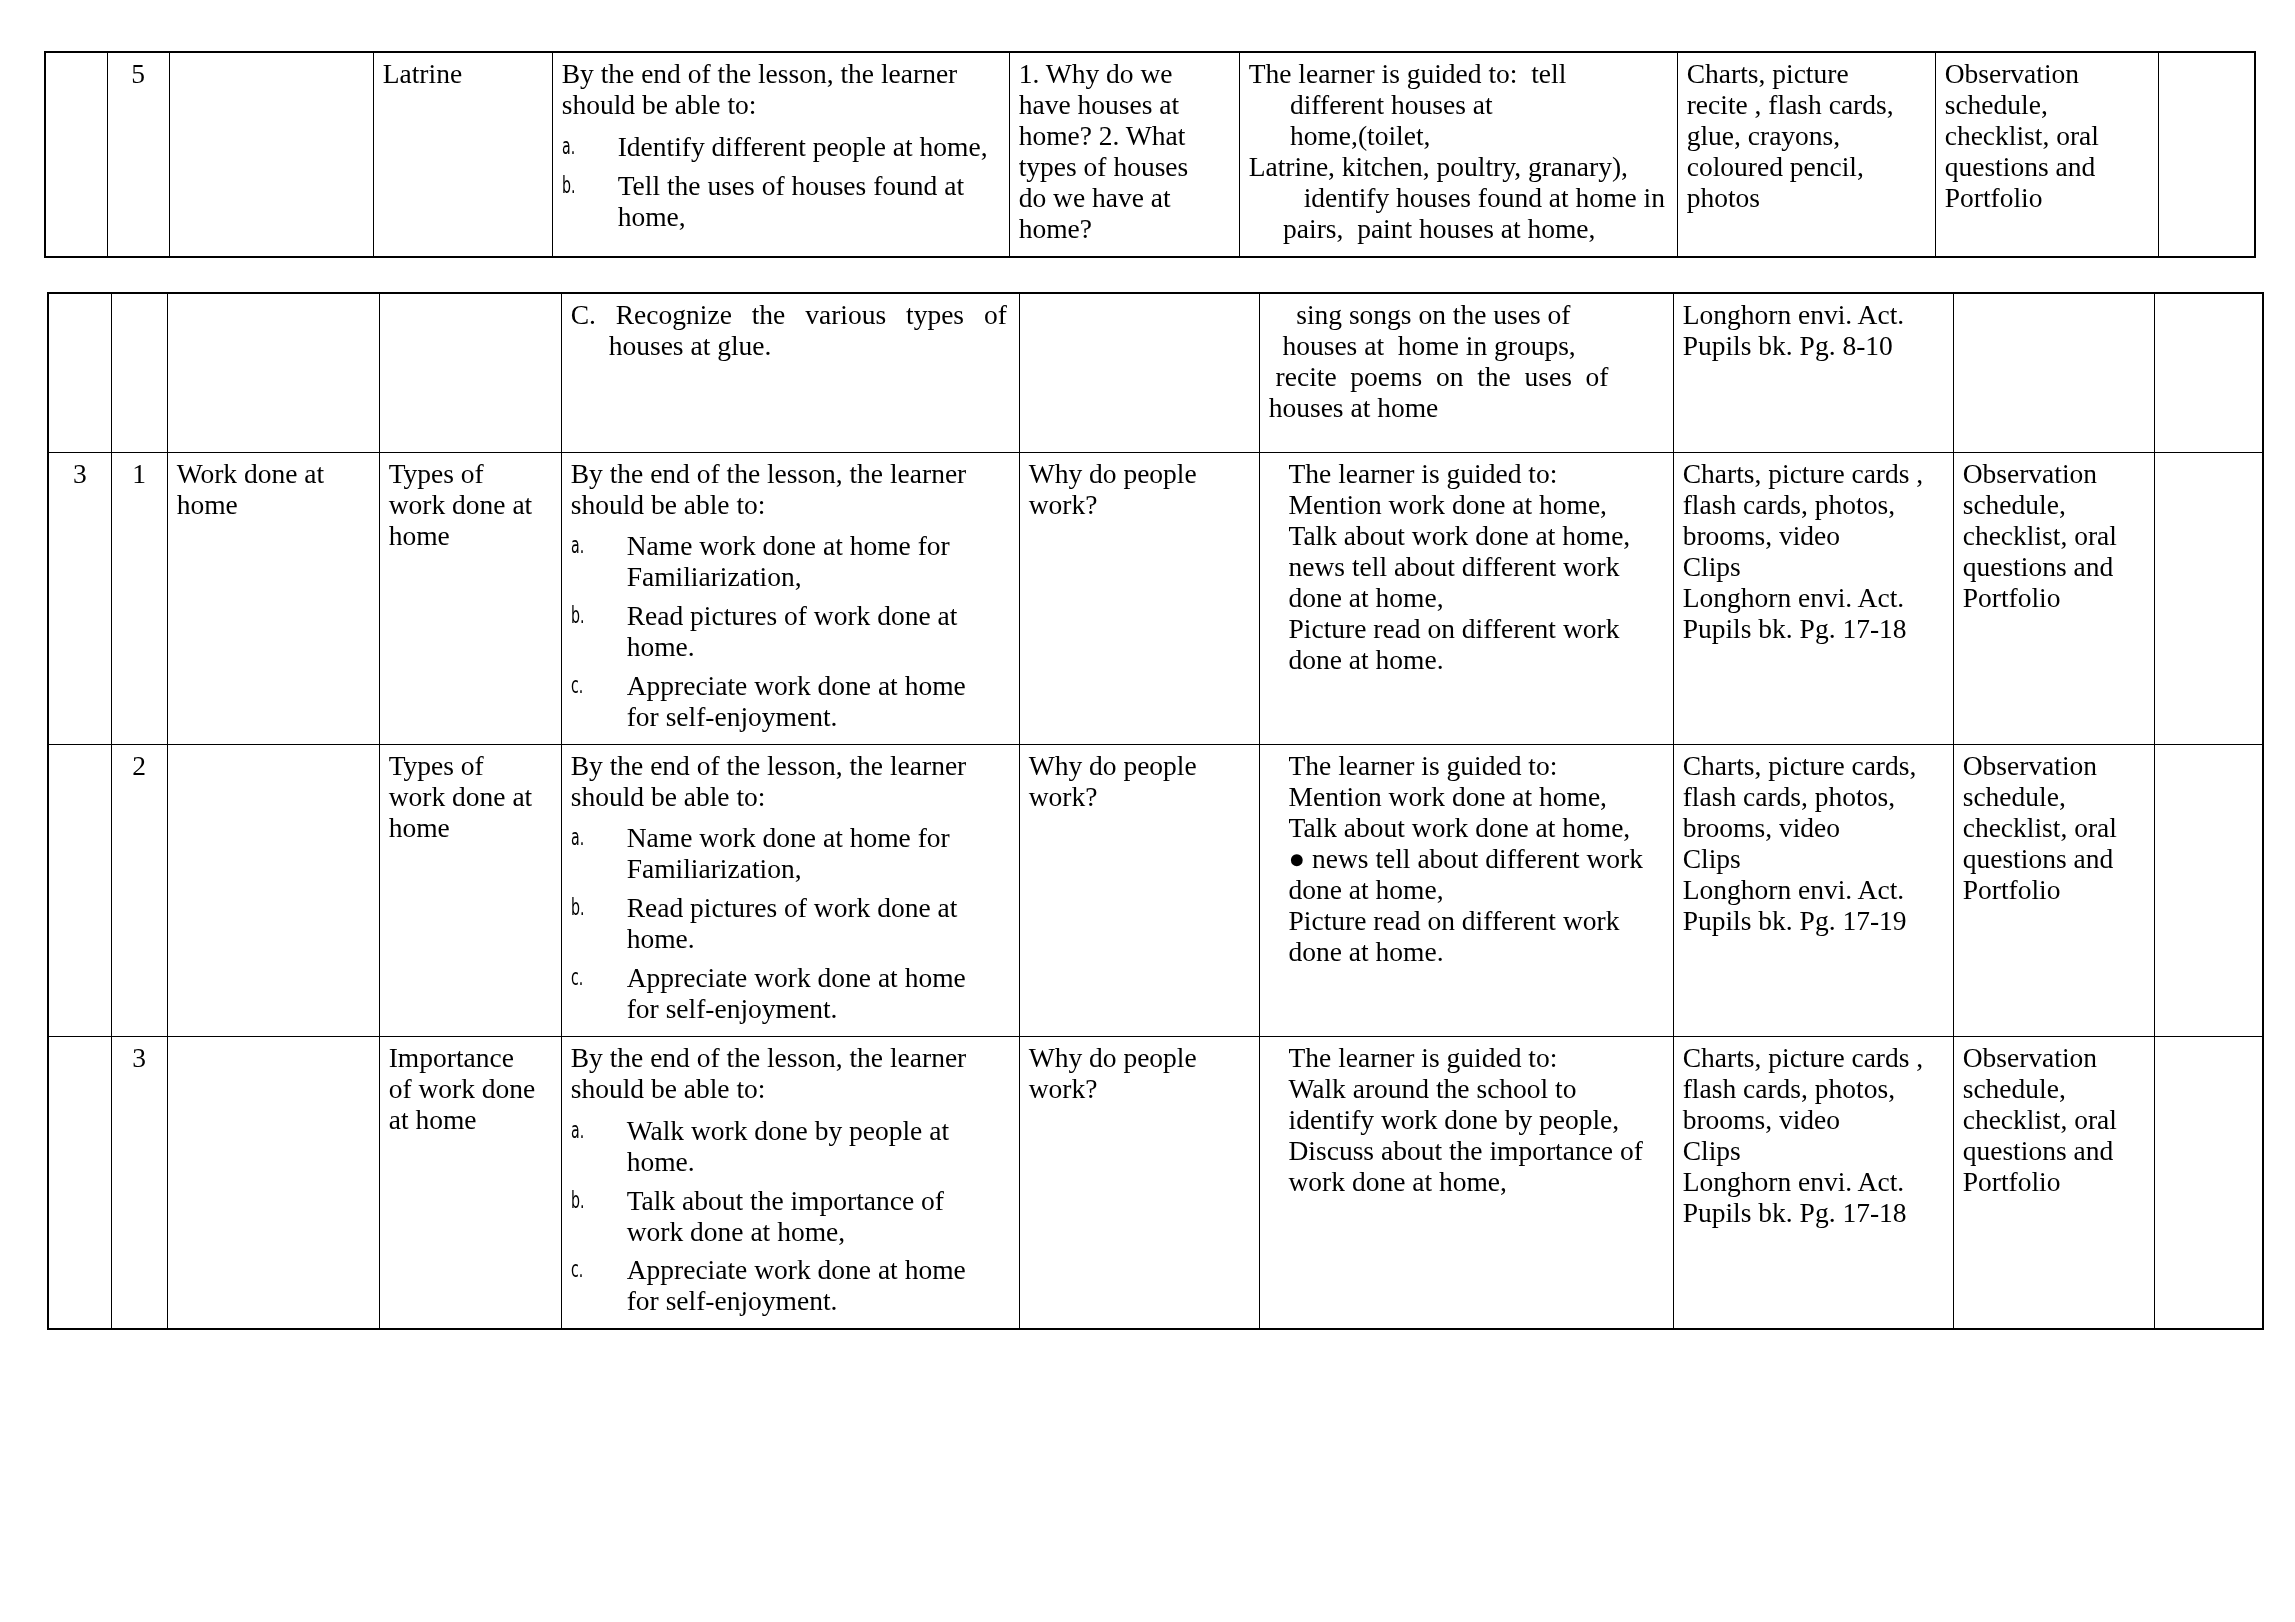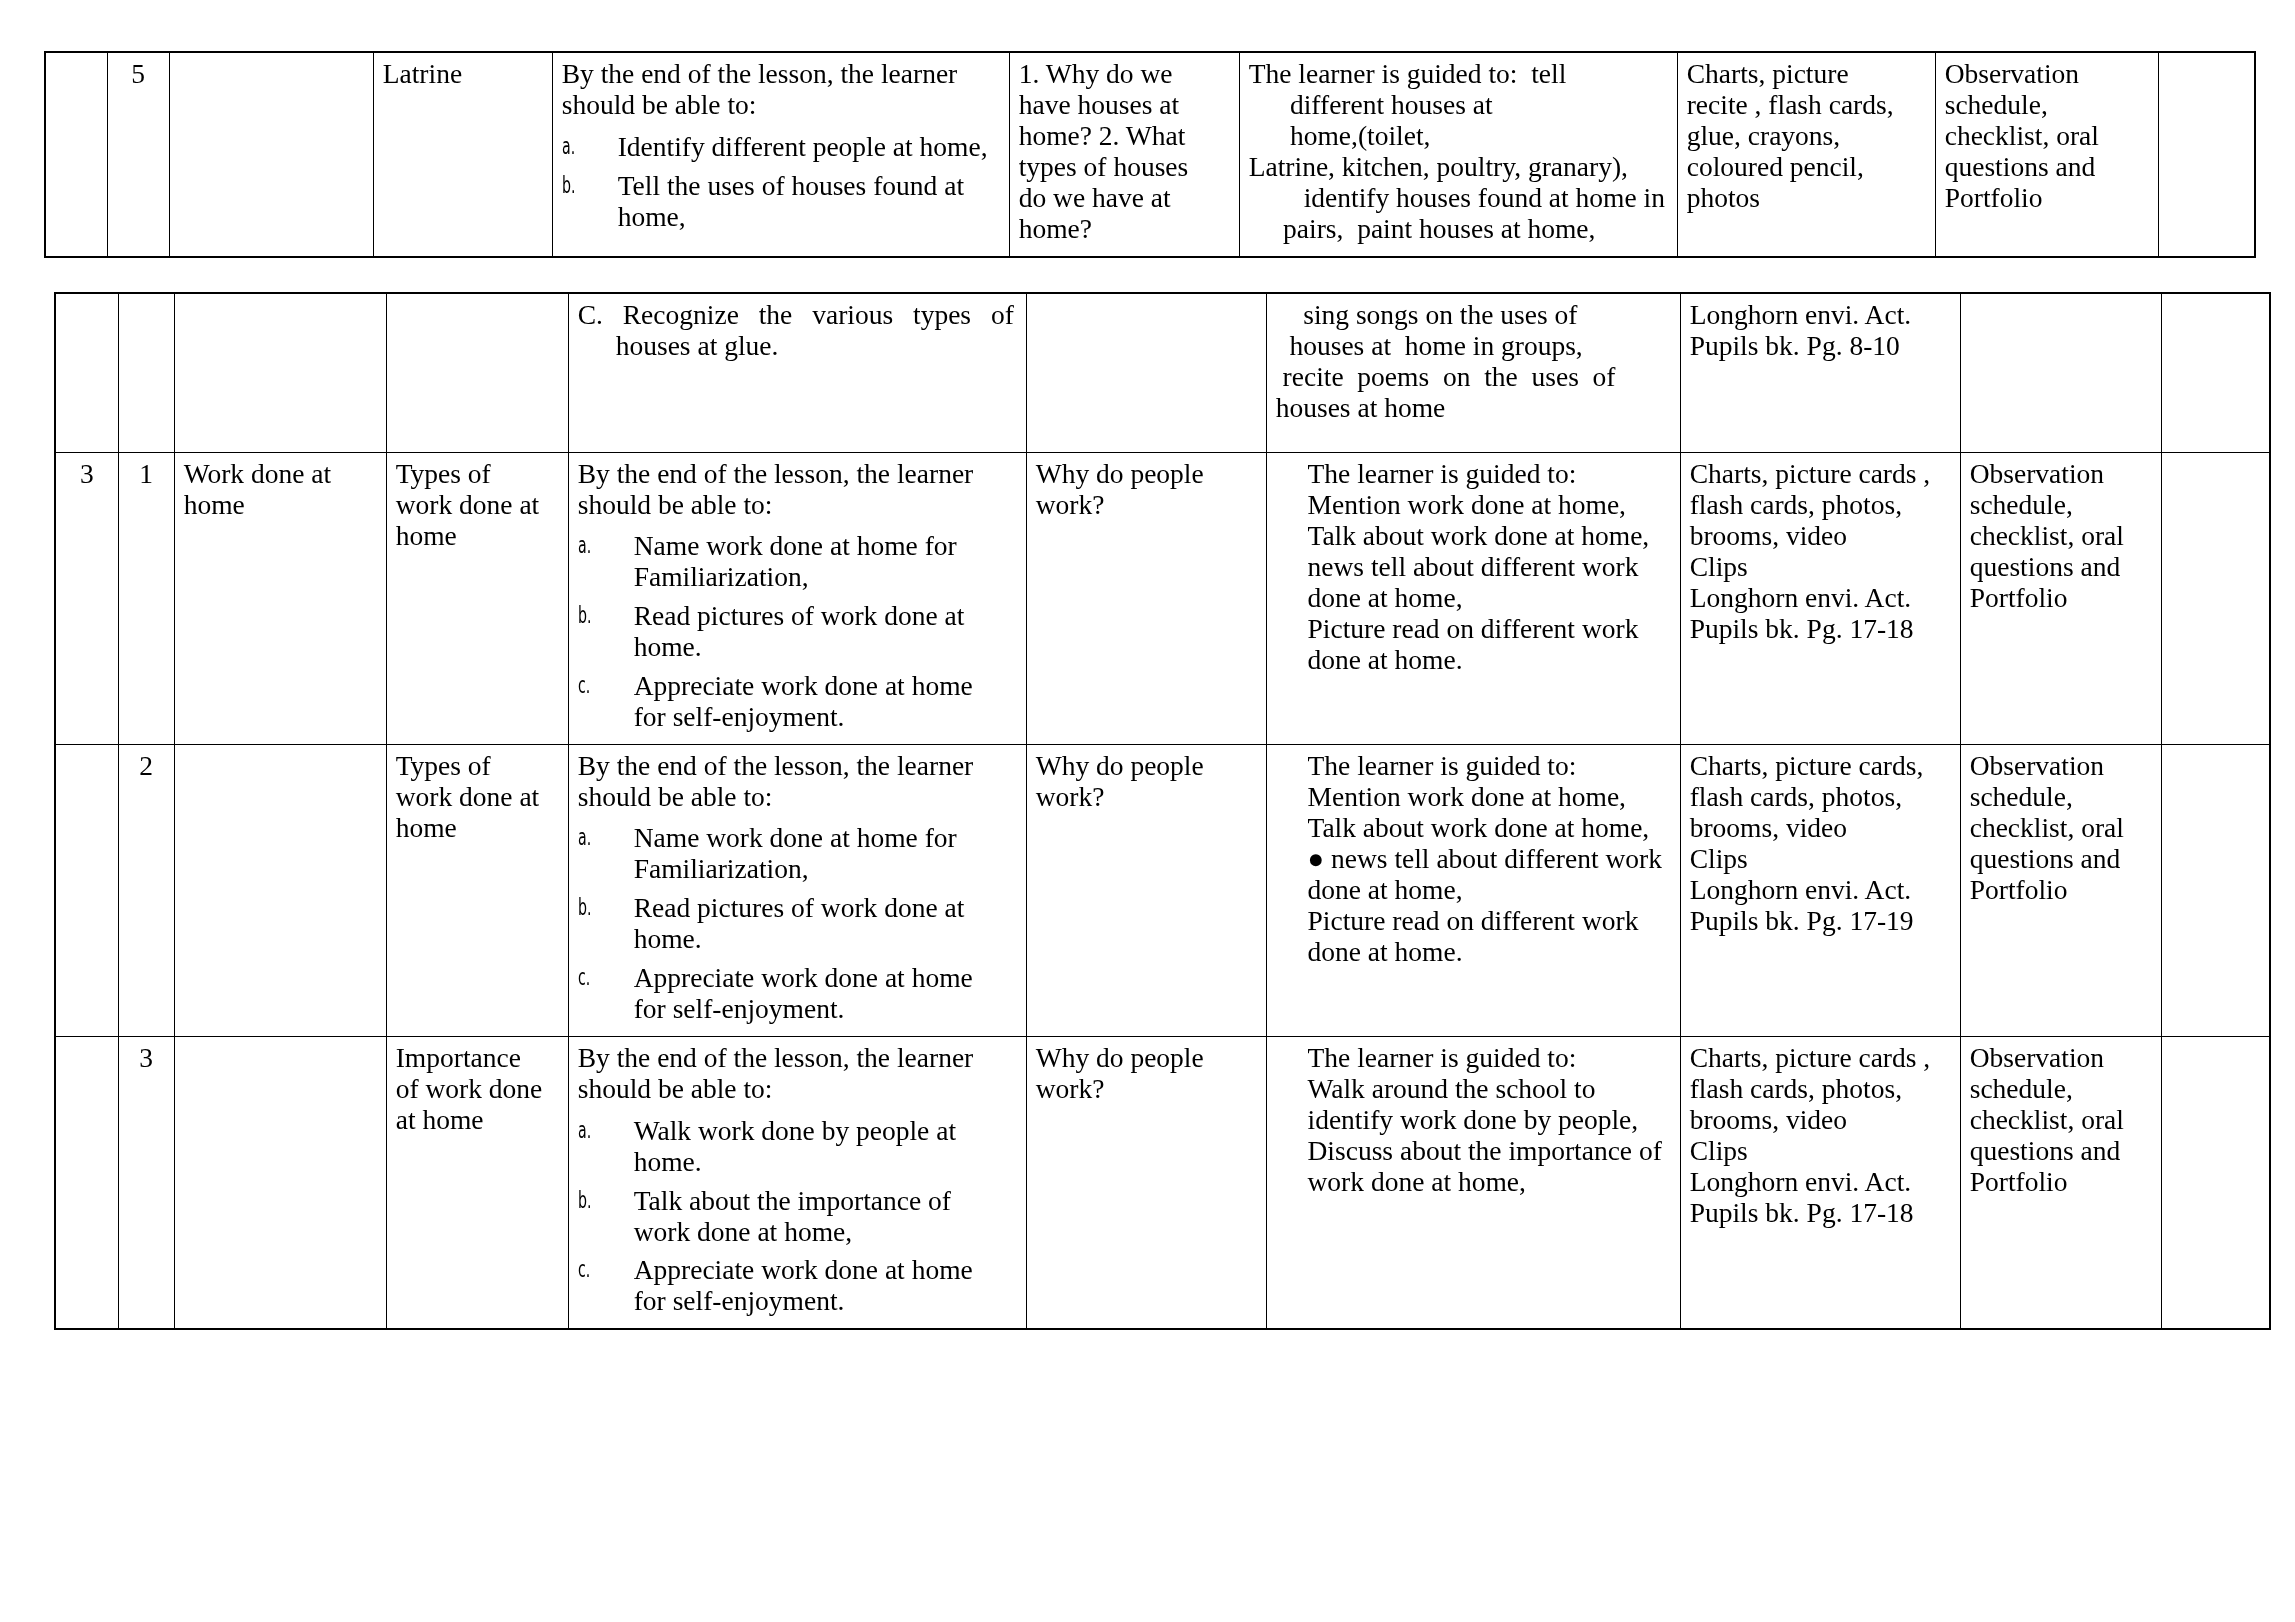--- a/index.html
+++ b/index.html
@@ -9,25 +9,25 @@
     position:relative;overflow:hidden;
   }
   table{border-collapse:collapse;table-layout:fixed;position:absolute;background:#fff;border:2.6px solid #000}
   td{border:1.3px solid #000;vertical-align:top;padding:5.2px 9.2px 3.9px 9.2px;overflow:hidden}
   .pre{white-space:pre-wrap}
   td.num{text-align:center;padding-left:1.3px;padding-right:1.3px}
   .obj-intro{white-space:pre-wrap;margin-bottom:10.5px}
   .obj-item{display:flex;margin-bottom:7.9px}
   .obj-item .m{flex:0 0 56px;font-family:"DejaVu Sans",sans-serif;font-size:23.6px;transform:scaleX(.6);transform-origin:0 60%}
   .obj-item .t{flex:1;white-space:pre-wrap}
-  td.exp-inset{padding-left:41px}
+  td.exp-inset{padding-left:29px}
   .jline{word-spacing:13px;white-space:nowrap}
   .cont-l2{padding-left:38px;white-space:pre-wrap}
   #t1{left:44px;top:51px;width:2211px}
-  #t2{left:54px;top:292px;width:2214px}
+  #t2{left:47px;top:292px;width:2214px}
 </style>
 </head>
 <body>
 
 <table id="t1">
   <colgroup>
     <col style="width:62px">
       <col style="width:62px">
       <col style="width:204px">
       <col style="width:179px">

